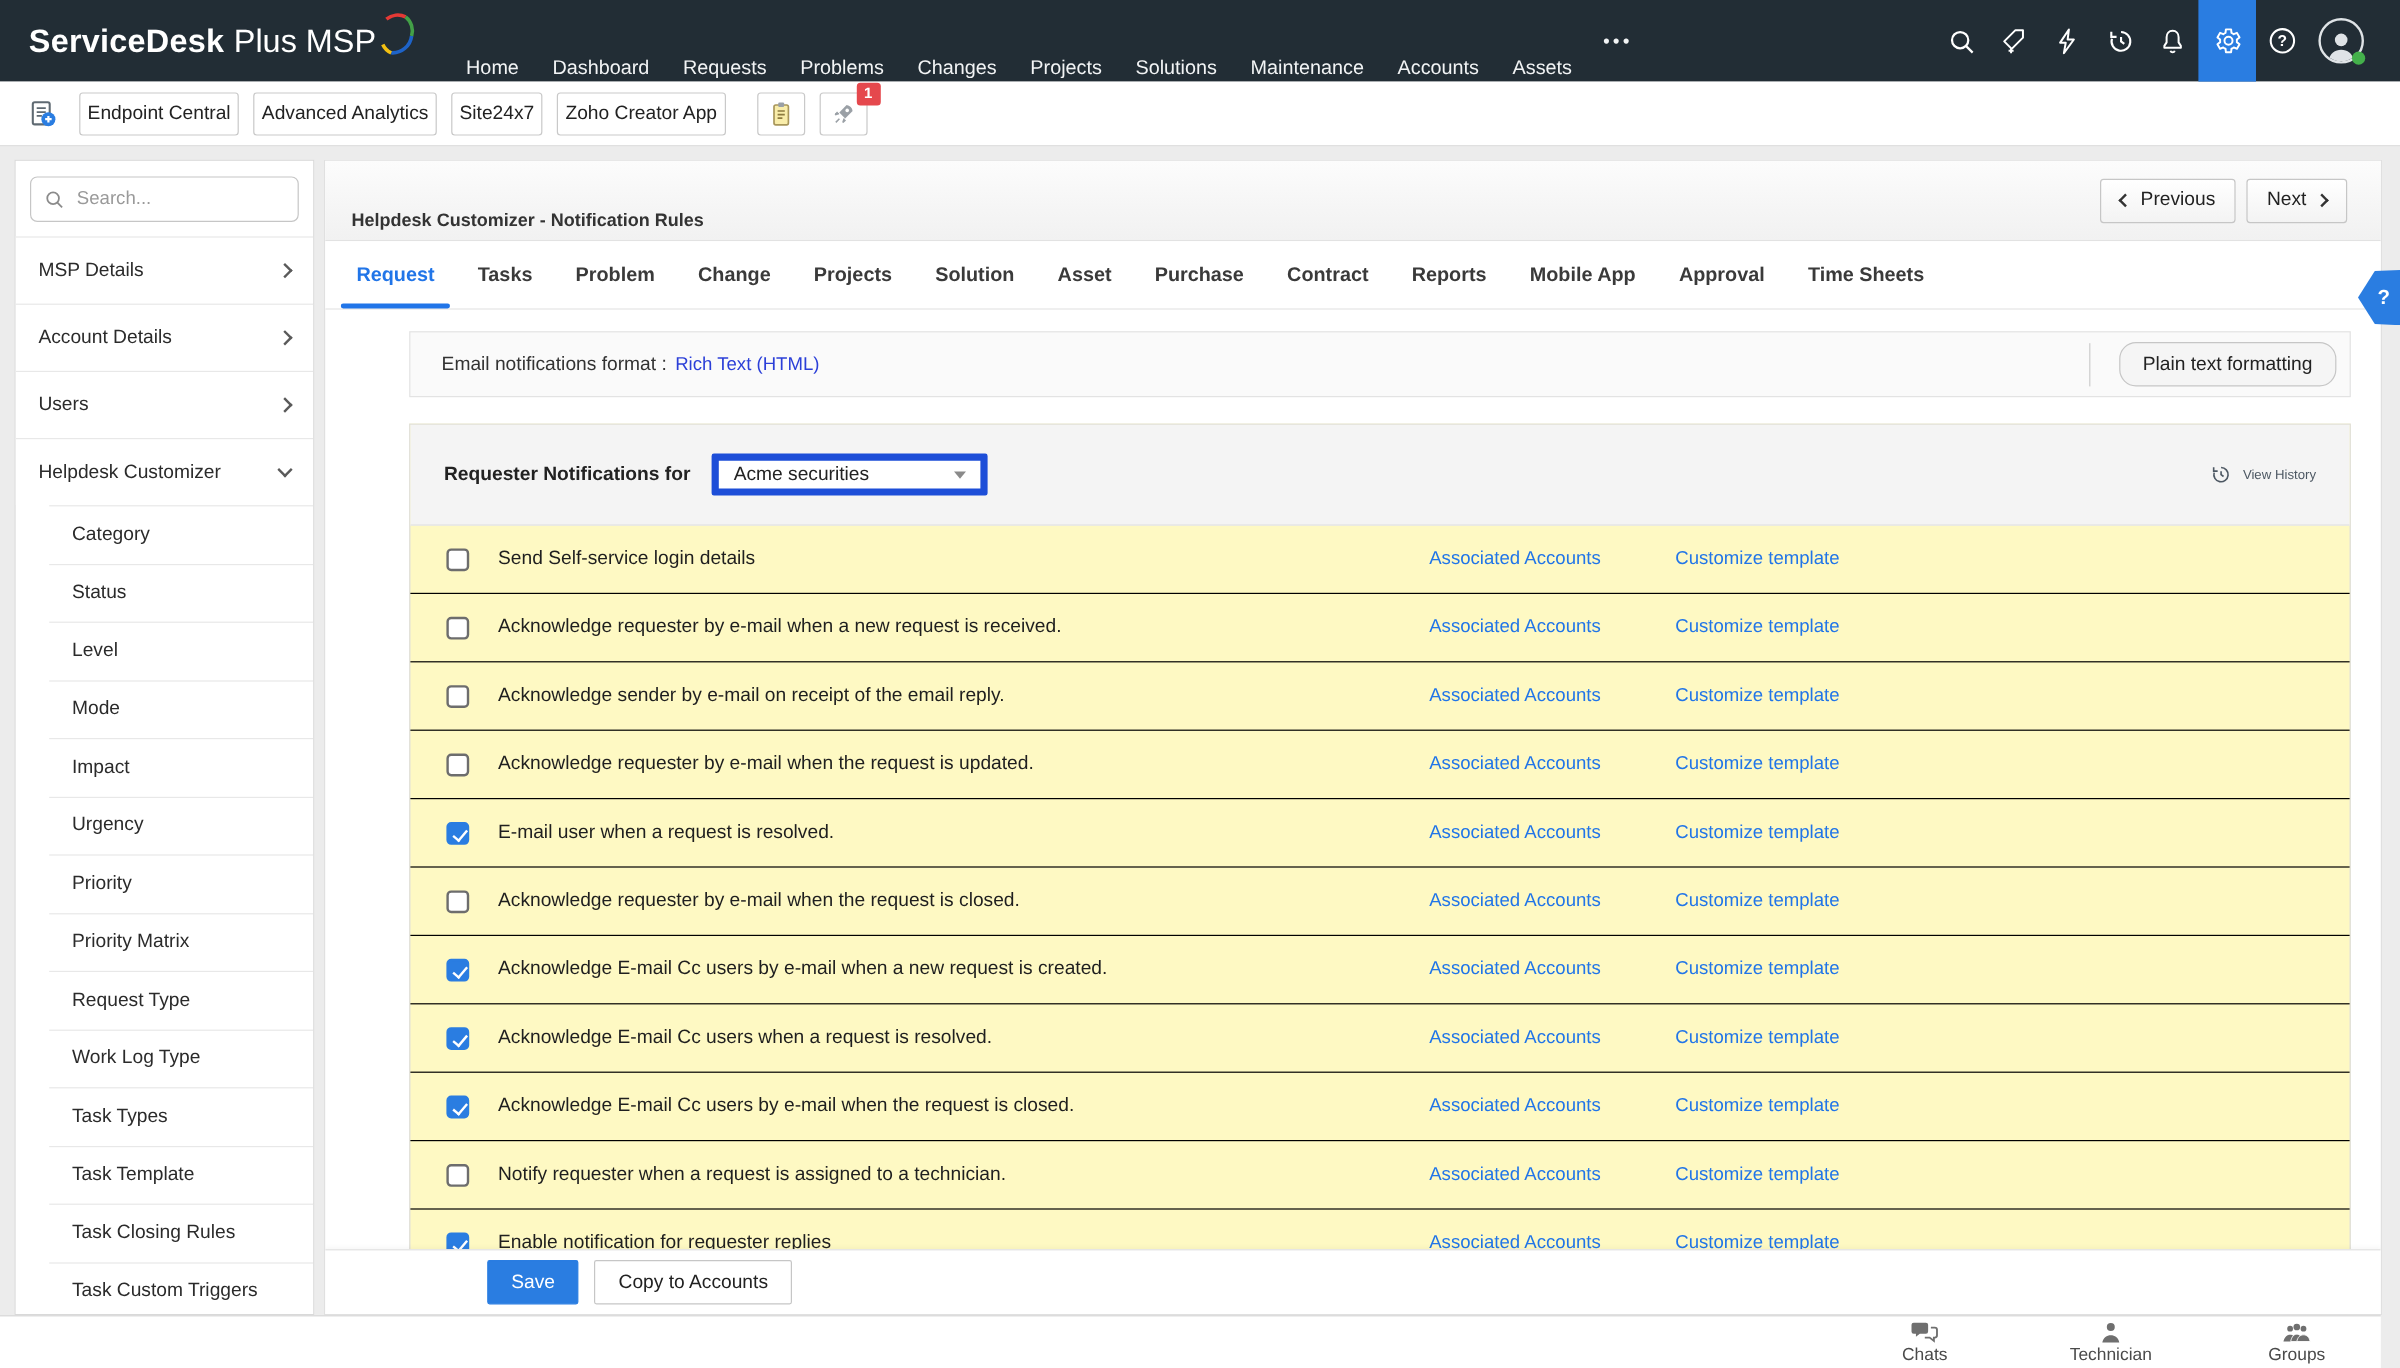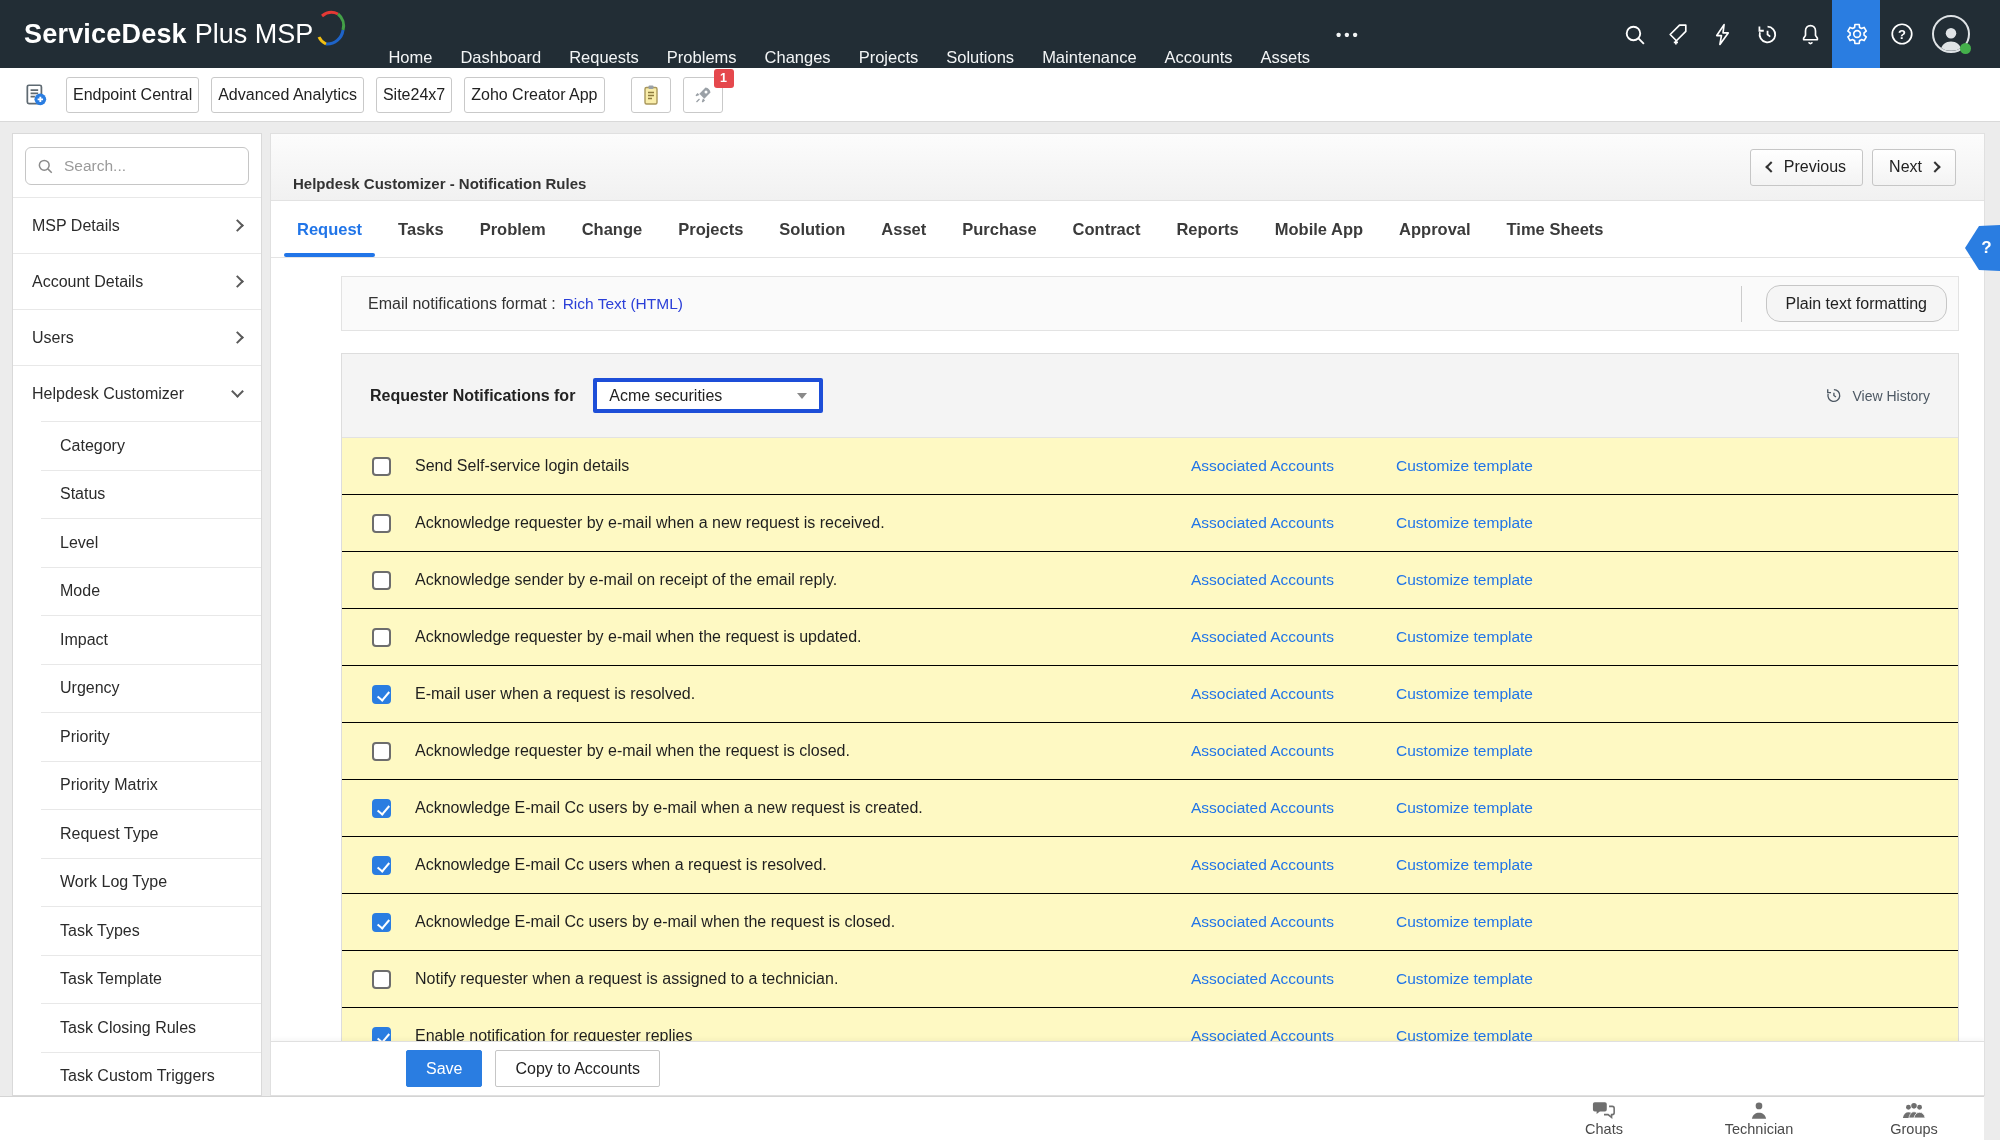--- a/index.html
+++ b/index.html
@@ -60,23 +60,23 @@
 
   .email-row { margin:18px 25px 0 70px; height:55px; background:#fafafa; border:1px solid #e3e3e3; display:flex; align-items:center; padding-left:26px; }
   .fmt-label { font-size:16px; color:#333; }
   .fmt-link { color:#2b3fd8; margin-left:7px; font-size:15.5px; text-decoration:none; cursor:pointer; }
   .vdiv { width:1px; height:36px; background:#ccc; margin-left:auto; margin-right:24px; }
   .plain-btn { height:37px; padding:0 19px; border:1px solid #c6c6c6; background:#f5f5f5; border-radius:14px; font-size:16px; color:#222; margin-right:11px; cursor:pointer; }
 
   .panel { margin:22px 25px 0 70px; border:1px solid #ddd; background:#fef9c3; }
   .panel-header { height:84px; background:#f4f4f4; border-bottom:1px solid #e2e2e2; display:flex; align-items:center; padding:0 28px; }
   .ph-label { font-size:16px; font-weight:700; color:#222; }
-  .select { margin-left:18px; width:230px; height:35px; background:#fff; border:4px solid #1d4ed8; border-radius:2px; display:flex; align-items:center; justify-content:space-between; padding:0 12px; font-size:16px; color:#222; cursor:pointer; }
+  .select { margin-left:18px; width:230px; height:35px; background:#fff; border:6px solid #1d4ed8; border-radius:2px; display:flex; align-items:center; justify-content:space-between; padding:0 12px; font-size:16px; color:#222; cursor:pointer; }
   .sel-arrow { width:0; height:0; border-left:5.5px solid transparent; border-right:5.5px solid transparent; border-top:6.5px solid #8a8a8a; }
-  .view-history { margin-left:auto; display:flex; align-items:center; gap:9px; color:#4d5863; font-size:14px; cursor:pointer; }
+  .view-history { margin-left:auto; display:flex; align-items:center; gap:9px; color:#4d5863; font-size:11px; cursor:pointer; }
 
   .rule-row { height:57px; display:flex; align-items:center; border-bottom:1px solid #000000; padding-left:30px; }
   .cbx { width:19px; height:19px; border:2px solid #6d6d6d; border-radius:4px; background:#fff; flex:none; cursor:pointer; position:relative; }
   .cbx.checked { background:#2a7de1; border-color:#2a7de1; }
   .cbx.checked::after { content:""; position:absolute; left:6px; top:2px; width:5px; height:10px; border:solid #fff; border-width:0 2.5px 2.5px 0; transform:rotate(40deg); }
   .rule-text { margin-left:24px; font-size:16px; color:#1f1f1f; flex:1; }
   .row-links { display:flex; align-items:center; gap:62px; margin-right:425px; }
   .link { color:#2175e8; font-size:15.5px; text-decoration:none; cursor:pointer; white-space:nowrap; }
 
   .save-bar { position:absolute; left:0; right:0; bottom:0; height:54px; background:#fff; border-top:1px solid #e0e0e0; display:flex; align-items:center; padding-left:135px; gap:13px; box-shadow:0 -2px 4px rgba(0,0,0,.04); }

